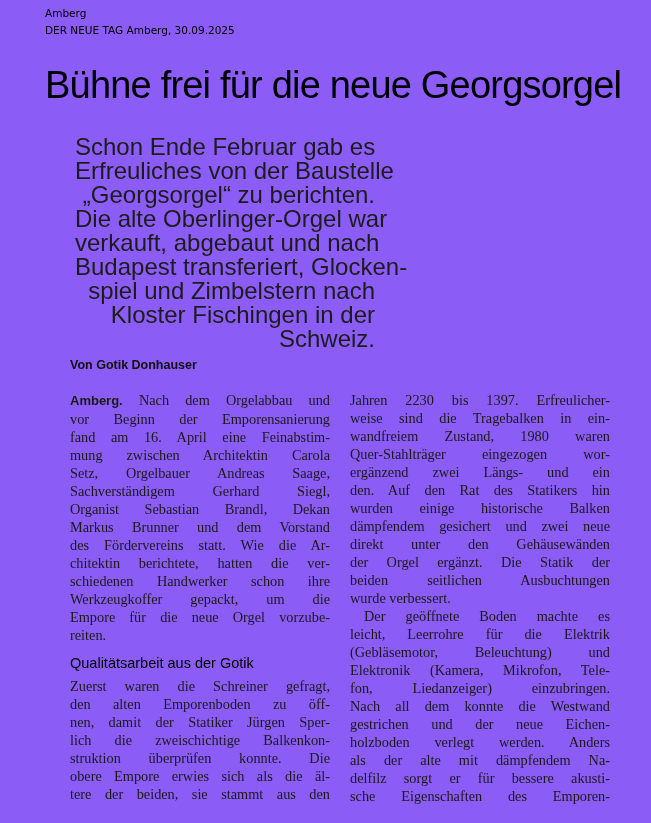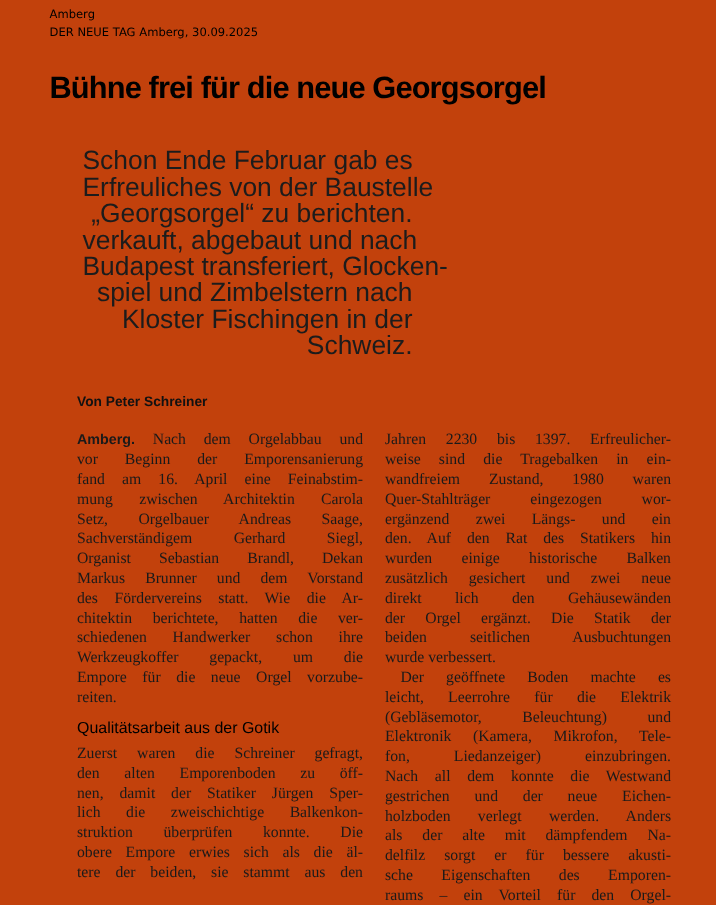--- a/index.html
+++ b/index.html
@@ -1,27 +1,27 @@
 <!DOCTYPE html>
 <html><head>
 <meta charset="utf-8">
 <style>
   html, body { margin:0; padding:0; background:#ffffff; }
   .page {
-    position:relative; width:651px; height:823px; background:#c2410c;
+    position:relative; width:651px; height:823px; background:#8b5cf6;
     overflow:hidden; font-family:"Liberation Sans", sans-serif; color:#1a1a1a;
   }
   .header {
     position:absolute; left:45px; top:5px;
     font-family:"DejaVu Sans", sans-serif; font-size:10.5px; line-height:17px; color:#000;
   }
   .headline {
     position:absolute; left:45px; top:64px; width:600px;
-    font-family:"Liberation Sans", sans-serif; font-weight:bold;
-    font-size:28px; letter-spacing:-0.8px; color:#000; white-space:nowrap;
+    font-family:"Liberation Sans", sans-serif; font-weight:normal;
+    font-size:38px; letter-spacing:-0.8px; color:#000; white-space:nowrap;
   }
   .lead {
     position:absolute; left:75px; top:135px; width:300px;
     font-family:"Liberation Sans", sans-serif; font-size:24px;
     line-height:24px; color:#1c1c1c;text-align:right;
   }
   .lead-line { white-space:nowrap; }
   .byline {
     position:absolute; left:70px; top:358px;
     font-family:"Liberation Sans", sans-serif; font-weight:bold;
@@ -55,28 +55,29 @@
     <div>Amberg</div>
     <div>DER NEUE TAG Amberg, 30.09.2025</div>
   </div>
 
   <h1 class="headline" style="margin:0;">Bühne frei für die neue Georgsorgel</h1>
 
   <div class="lead">
       <div class="lead-line">Schon Ende Februar gab es</div>
       <div class="lead-line">Erfreuliches von der Baustelle</div>
       <div class="lead-line">„Georgsorgel“ zu berichten.</div>
+      <div class="lead-line">Die alte Oberlinger-Orgel war</div>
       <div class="lead-line">verkauft, abgebaut und nach</div>
       <div class="lead-line">Budapest transferiert, Glocken-</div>
       <div class="lead-line">spiel und Zimbelstern nach</div>
       <div class="lead-line">Kloster Fischingen in der</div>
       <div class="lead-line">Schweiz.</div>
     </div>
 
-  <div class="byline">Von Peter Schreiner</div>
+  <div class="byline">Von Gotik Donhauser</div>
 
   <div class="columns">
     <div class="column">
         <div class="bline"><strong class="dateline">Amberg.</strong> Nach dem Orgelabbau und</div>
         <div class="bline">vor Beginn der Emporensanierung</div>
         <div class="bline">fand am 16. April eine Feinabstim-</div>
         <div class="bline">mung zwischen Architektin Carola</div>
         <div class="bline">Setz, Orgelbauer Andreas Saage,</div>
         <div class="bline">Sachverständigem Gerhard Siegl,</div>
         <div class="bline">Organist Sebastian Brandl, Dekan</div>
@@ -97,33 +98,32 @@
         <div class="bline">tere der beiden, sie stammt aus den</div>
       </div>
     <div class="column">
         <div class="bline">Jahren 2230 bis 1397. Erfreulicher-</div>
         <div class="bline">weise sind die Tragebalken in ein-</div>
         <div class="bline">wandfreiem Zustand, 1980 waren</div>
         <div class="bline">Quer-Stahlträger eingezogen wor-</div>
         <div class="bline">ergänzend zwei Längs- und ein</div>
         <div class="bline">den. Auf den Rat des Statikers hin</div>
         <div class="bline">wurden einige historische Balken</div>
-        <div class="bline">zusätzlich gesichert und zwei neue</div>
-        <div class="bline">direkt lich den Gehäusewänden</div>
+        <div class="bline">dämpfendem gesichert und zwei neue</div>
+        <div class="bline">direkt unter den Gehäusewänden</div>
         <div class="bline">der Orgel ergänzt. Die Statik der</div>
         <div class="bline">beiden seitlichen Ausbuchtungen</div>
         <div class="bline plain">wurde verbessert.</div>
         <div class="bline indent">Der geöffnete Boden machte es</div>
         <div class="bline">leicht, Leerrohre für die Elektrik</div>
         <div class="bline">(Gebläsemotor, Beleuchtung) und</div>
         <div class="bline">Elektronik (Kamera, Mikrofon, Tele-</div>
         <div class="bline">fon, Liedanzeiger) einzubringen.</div>
         <div class="bline">Nach all dem konnte die Westwand</div>
         <div class="bline">gestrichen und der neue Eichen-</div>
         <div class="bline">holzboden verlegt werden. Anders</div>
         <div class="bline">als der alte mit dämpfendem Na-</div>
         <div class="bline">delfilz sorgt er für bessere akusti-</div>
         <div class="bline">sche Eigenschaften des Emporen-</div>
-        <div class="bline">raums – ein Vorteil für den Orgel-</div>
       </div>
   </div>
 
 </div>
 
 </body></html>

